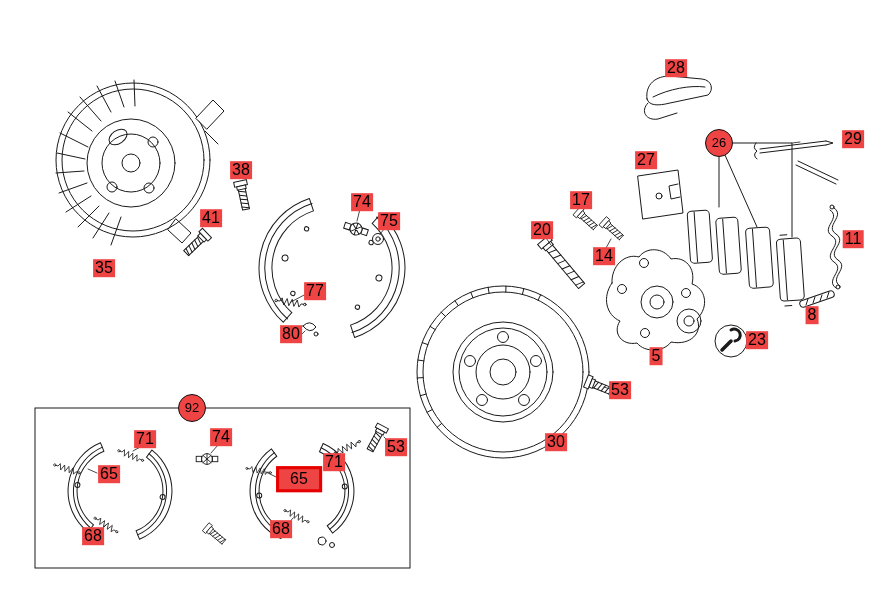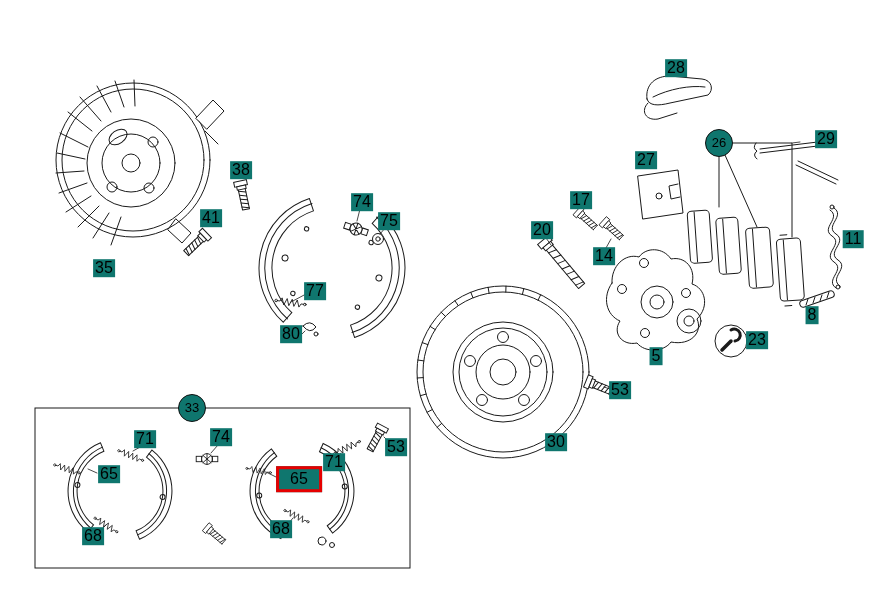--- a/index.html
+++ b/index.html
@@ -4,21 +4,21 @@
 <style>
   * { margin:0; padding:0; box-sizing:border-box; }
   html,body { background:#ffffff; }
   .stage {
     position:relative; width:886px; height:589px; background:#ffffff;
     font-family:"Liberation Sans", sans-serif; overflow:hidden;
   }
   .stage svg { position:absolute; left:0; top:0; }
   .lbl {
     position:absolute; transform:translate(-50%,-50%);
-    font-size:16px; color:#000; background:#0f766e; padding:0 2px;
+    font-size:16px; color:#000; background:#ef4444; padding:0 2px;
     white-space:nowrap; z-index:2; line-height:1.1; cursor:default;
   }
   .circled {
     width:28px; height:28px; padding:0;
     border:1.4px solid #111; border-radius:50%;
     display:flex; align-items:center; justify-content:center; font-size:13px;
   }
   .redbox { border:3px solid #e60000; padding:1px 11px; }
 </style>
 </head>
@@ -258,32 +258,32 @@
 
 <div class="lbl" style="left:104px;top:268px">35</div>
 <div class="lbl" style="left:241px;top:170px">38</div>
 <div class="lbl" style="left:211px;top:218px">41</div>
 <div class="lbl" style="left:362px;top:202px">74</div>
 <div class="lbl" style="left:389px;top:221px">75</div>
 <div class="lbl" style="left:315px;top:291px">77</div>
 <div class="lbl" style="left:291px;top:334px">80</div>
 <div class="lbl" style="left:676px;top:68px">28</div>
 <div class="lbl circled" style="left:719px;top:143px">26</div>
-<div class="lbl" style="left:826px;top:139px">29</div>
+<div class="lbl" style="left:853px;top:139px">29</div>
 <div class="lbl" style="left:646px;top:160px">27</div>
 <div class="lbl" style="left:581px;top:200px">17</div>
 <div class="lbl" style="left:542px;top:230px">20</div>
 <div class="lbl" style="left:604px;top:256px">14</div>
 <div class="lbl" style="left:853px;top:239px">11</div>
 <div class="lbl" style="left:812px;top:315px">8</div>
 <div class="lbl" style="left:757px;top:340px">23</div>
 <div class="lbl" style="left:656px;top:356px">5</div>
 <div class="lbl" style="left:620px;top:390px">53</div>
 <div class="lbl" style="left:556px;top:442px">30</div>
-<div class="lbl circled" style="left:192px;top:408px">33</div>
+<div class="lbl circled" style="left:192px;top:408px">92</div>
 <div class="lbl" style="left:145px;top:439px">71</div>
 <div class="lbl" style="left:221px;top:437px">74</div>
 <div class="lbl" style="left:109px;top:474px">65</div>
 <div class="lbl" style="left:93px;top:536px">68</div>
 <div class="lbl" style="left:396px;top:447px">53</div>
 <div class="lbl" style="left:334px;top:462px">71</div>
 <div class="lbl redbox" style="left:299px;top:479px">65</div>
 <div class="lbl" style="left:281px;top:529px">68</div>
 
 </div>

